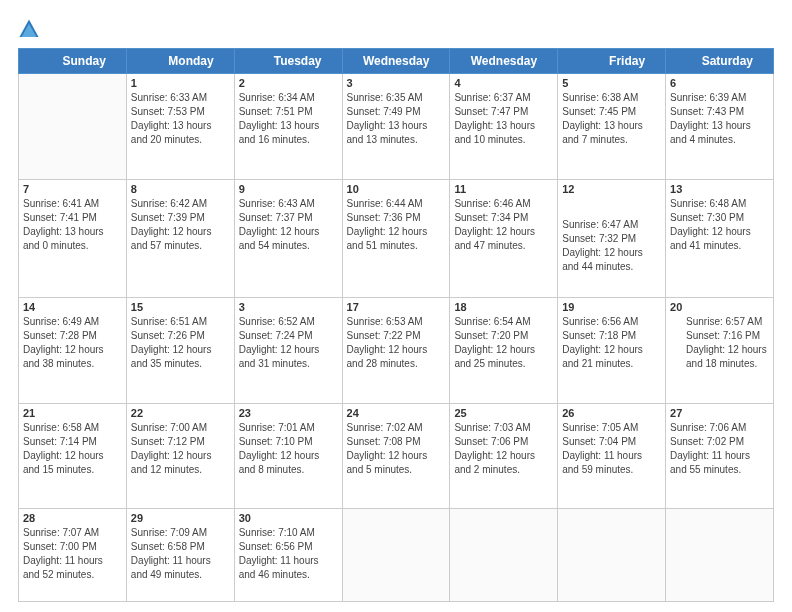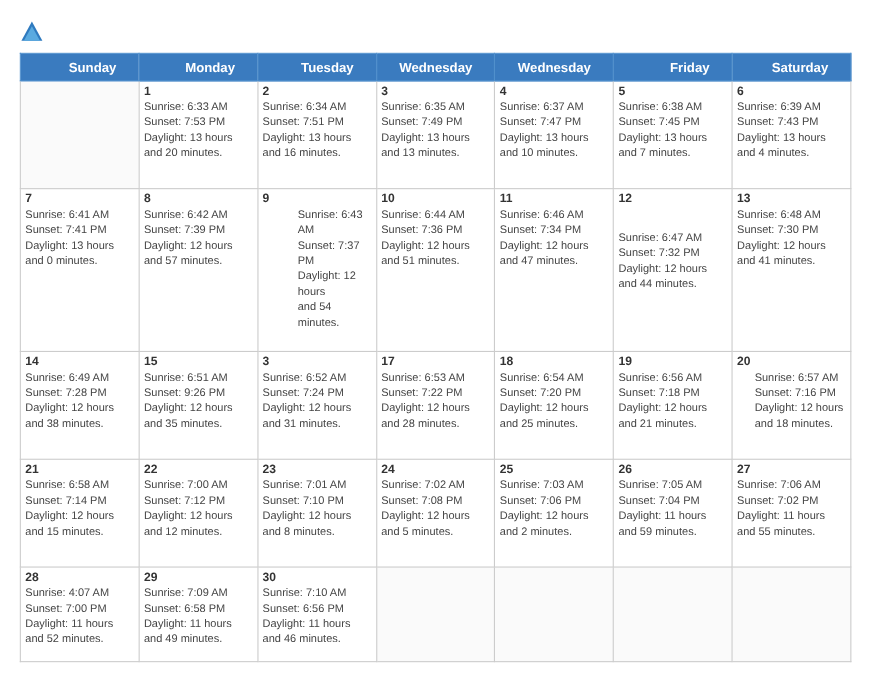--- a/index.html
+++ b/index.html
@@ -193,21 +193,21 @@
           </td>
           <td>
             <span class="day-num">8</span>
             <div class="day-info" style="white-space: pre-line;">Sunrise: 6:42 AM
 Sunset: 7:39 PM
 Daylight: 12 hours
 and 57 minutes.</div>
           </td>
           <td>
             <span class="day-num">9</span>
-            <div class="day-info" style="white-space: pre-line; margin-left: 32px;">Sunrise: 6:43 AM
+            <div class="day-info" style="white-space: pre-line;">Sunrise: 6:43 AM
 Sunset: 7:37 PM
 Daylight: 12 hours
 and 54 minutes.</div>
           </td>
           <td>
             <span class="day-num">10</span>
             <div class="day-info" style="white-space: pre-line;">Sunrise: 6:44 AM
 Sunset: 7:36 PM
 Daylight: 12 hours
 and 51 minutes.</div>
@@ -238,21 +238,21 @@
           <td>
             <span class="day-num">14</span>
             <div class="day-info" style="white-space: pre-line;">Sunrise: 6:49 AM
 Sunset: 7:28 PM
 Daylight: 12 hours
 and 38 minutes.</div>
           </td>
           <td>
             <span class="day-num">15</span>
             <div class="day-info" style="white-space: pre-line;">Sunrise: 6:51 AM
-Sunset: 9:26 PM
+Sunset: 7:26 PM
 Daylight: 12 hours
 and 35 minutes.</div>
           </td>
           <td>
             <span class="day-num">3</span>
             <div class="day-info" style="white-space: pre-line;">Sunrise: 6:52 AM
 Sunset: 7:24 PM
 Daylight: 12 hours
 and 31 minutes.</div>
           </td>
@@ -332,21 +332,21 @@
             <span class="day-num">27</span>
             <div class="day-info" style="white-space: pre-line;">Sunrise: 7:06 AM
 Sunset: 7:02 PM
 Daylight: 11 hours
 and 55 minutes.</div>
           </td>
         </tr>
         <tr class="row-last">
           <td>
             <span class="day-num">28</span>
-            <div class="day-info" style="white-space: pre-line;">Sunrise: 4:07 AM
+            <div class="day-info" style="white-space: pre-line;">Sunrise: 7:07 AM
 Sunset: 7:00 PM
 Daylight: 11 hours
 and 52 minutes.</div>
           </td>
           <td>
             <span class="day-num">29</span>
             <div class="day-info" style="white-space: pre-line;">Sunrise: 7:09 AM
 Sunset: 6:58 PM
 Daylight: 11 hours
 and 49 minutes.</div>

